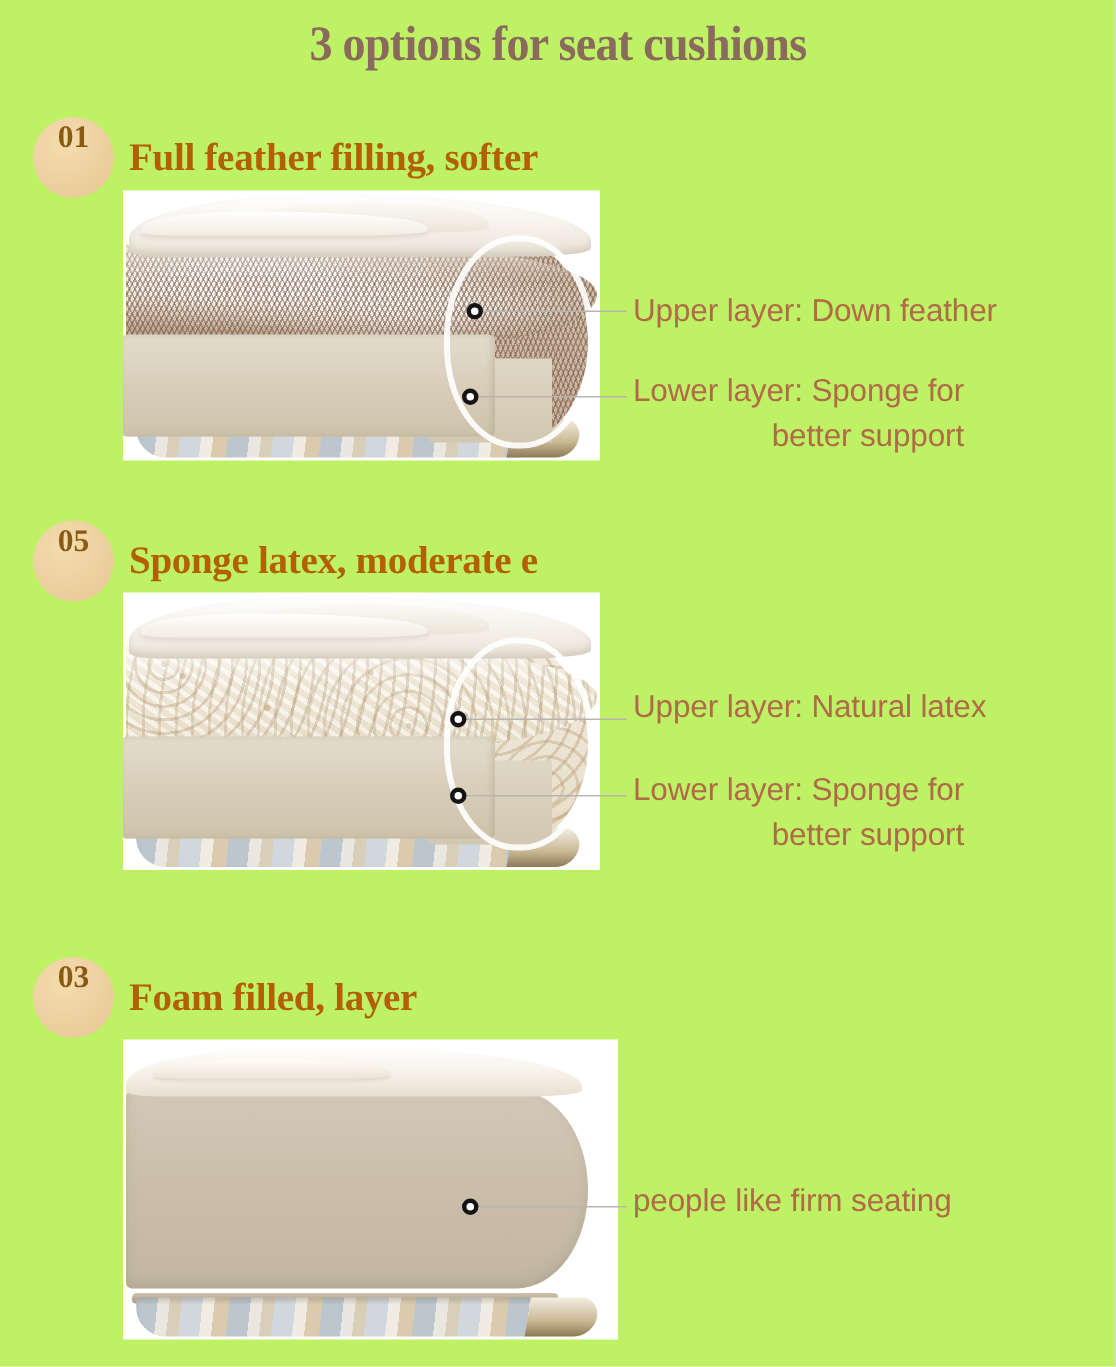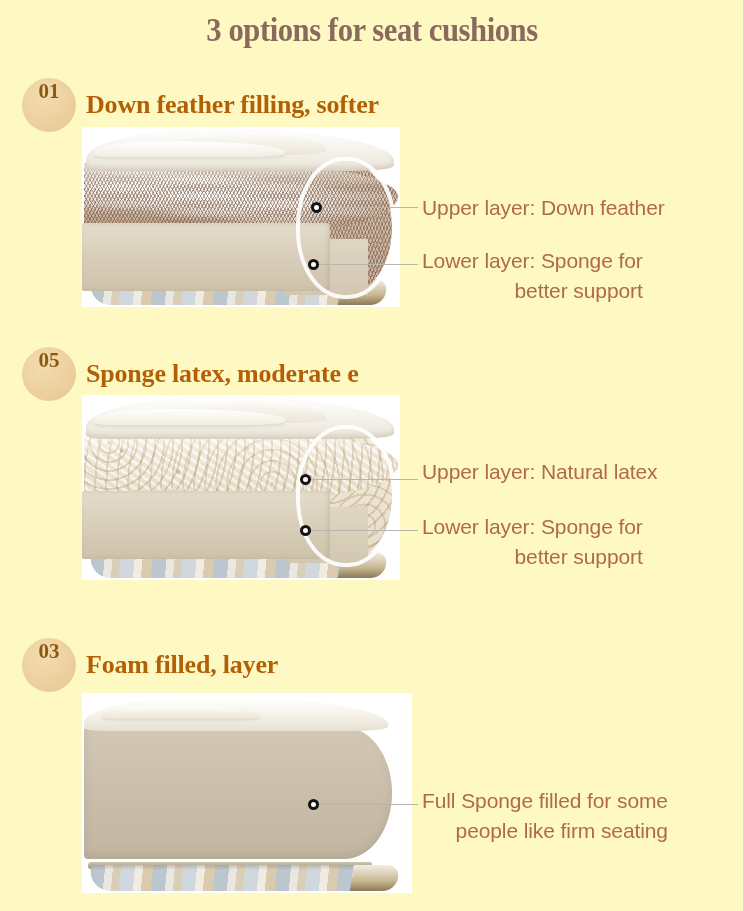--- a/index.html
+++ b/index.html
@@ -6,21 +6,21 @@
   body{
     width:744px;height:911px;
     background:#ffffff;
     font-family:"Liberation Sans", sans-serif;
     overflow:hidden;
     position:relative;
   }
   .page{
     position:relative;
     width:744px;height:911px;
-    background:#fef9c3;
+    background:#bef264;
     border-right:1px solid #d8dad0;
     box-sizing:border-box;
     overflow:hidden;
   }
 
   
   .page-title{
     position:absolute;
     left:0; top:12px; width:744px;
     text-align:center;
@@ -267,21 +267,21 @@
 <div class="page">
 
   <div class="page-title">3 options for seat cushions</div>
 
   <div class="section sec1">
 
     <div class="badge">
       <span>01</span>
     </div>
 
-    <div class="sec-head">Down feather filling, softer</div>
+    <div class="sec-head">Full feather filling, softer</div>
 
     <div class="photo photo-1">
       <div class="cush">
         <div class="stripes-rim"></div>
         <div class="stripes"></div>
         <div class="stripes-tail"></div>
         <div class="nose nose-feather"></div>
         <div class="lower-step"></div>
         <div class="upper upper-feather">
           <div class="upper-hl"></div>
@@ -366,18 +366,17 @@
         <div class="foam-block"></div>
         <div class="foam-top">
           <div class="foam-fold"></div>
         </div>
       </div>
     </div>
 
     <div class="dot" style="left:308px; top:161px;"></div>
     <div class="leader" style="left:317px; top:166px; width:101px;"></div>
     <div class="callout" style="left:422px; top:148px;">
-      <span>Full Sponge filled for some</span>
       <span class="l2">people like firm seating</span>
     </div>
   </div>
 
 </div>
 
 </body></html>

